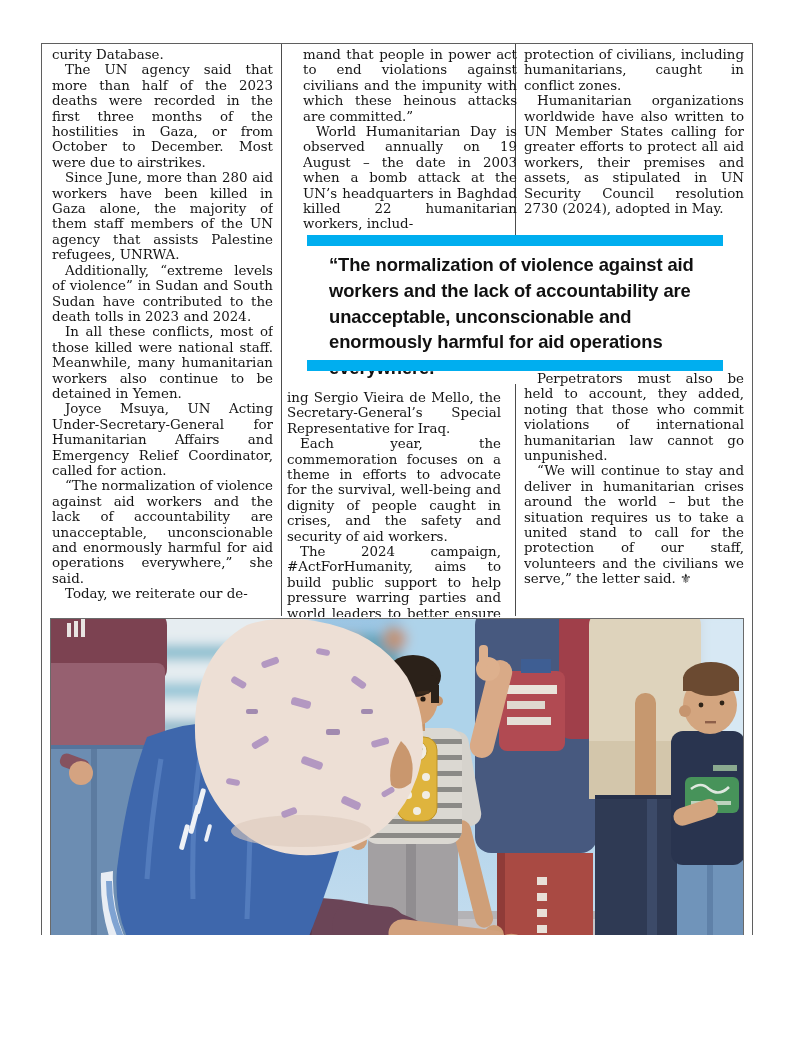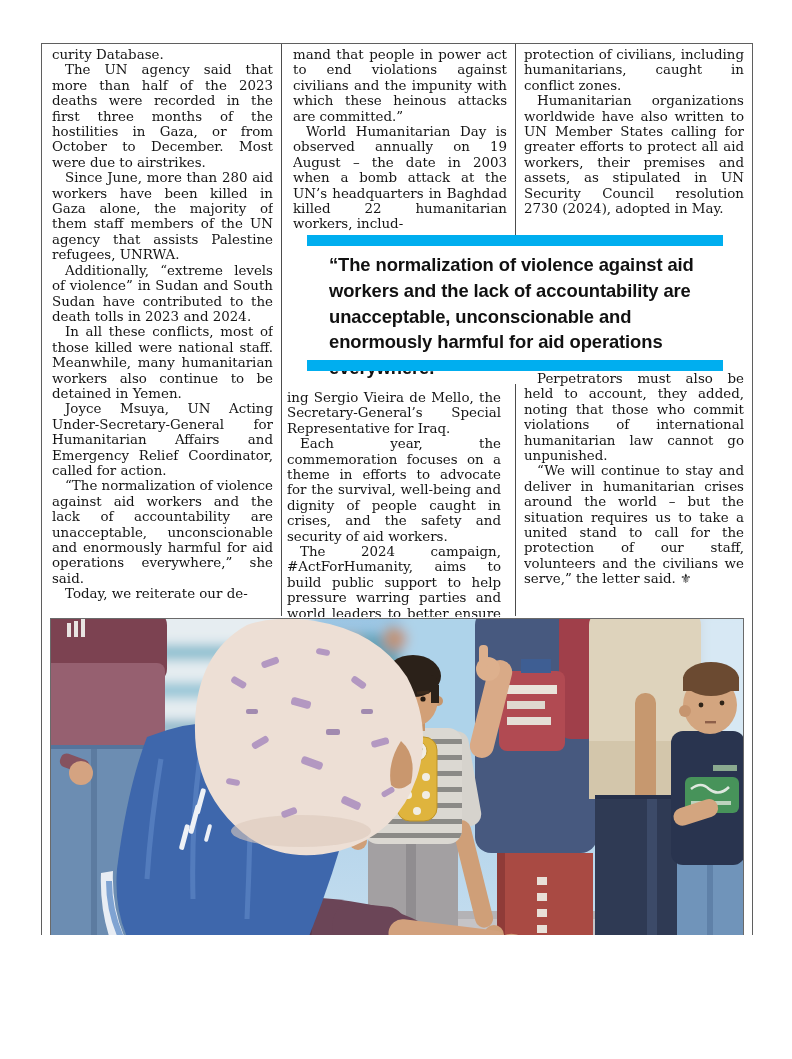--- a/index.html
+++ b/index.html
@@ -7,21 +7,21 @@
         font-family:"DejaVu Serif",serif;color:#161616;}
   .abs{position:absolute;}
   .frame{left:41px;top:43px;width:712px;height:962px;border:1px solid #5f5f5f;box-sizing:border-box;}
   .vrule{width:1px;background:#4c4c4c;}
   .rule1{left:281px;top:44px;height:572px;}
   .rule2a{left:515px;top:44px;height:194px;}
   .rule2b{left:515px;top:384px;height:232px;}
   .bodytext p{margin:0;text-align:justify;font-size:13.4px;line-height:15.4px;color:#141414;}
   .bodytext p.ind{text-indent:13px;}
   .col1{left:52px;top:47px;width:221px;height:570px;overflow:hidden;}
-  .col2t{left:293px;top:47px;width:214px;height:192px;overflow:hidden;}
+  .col2t{left:303px;top:47px;width:214px;height:192px;overflow:hidden;}
   .col3t{left:524px;top:47px;width:220px;height:192px;overflow:hidden;}
   .col2b{left:287px;top:390px;width:214px;height:227px;overflow:hidden;}
   .col3b{left:524px;top:371px;width:220px;height:227px;overflow:hidden;}
   .qbar{left:307px;width:416px;height:11px;background:var(--accent,#00aeef);}
   .qbar-top{top:235px;}
   .qbar-bot{top:360px;}
   .qtext{left:329px;top:252px;width:400px;font-family:"Liberation Sans",sans-serif;
          font-weight:bold;font-size:18.4px;line-height:25.8px;color:#111;letter-spacing:-0.1px;}
   .endmark{font-family:"DejaVu Sans",sans-serif;font-size:13px;color:#141414;}
   .figure{left:50px;top:618px;width:694px;height:387px;border:1px solid #6a6a6a;

